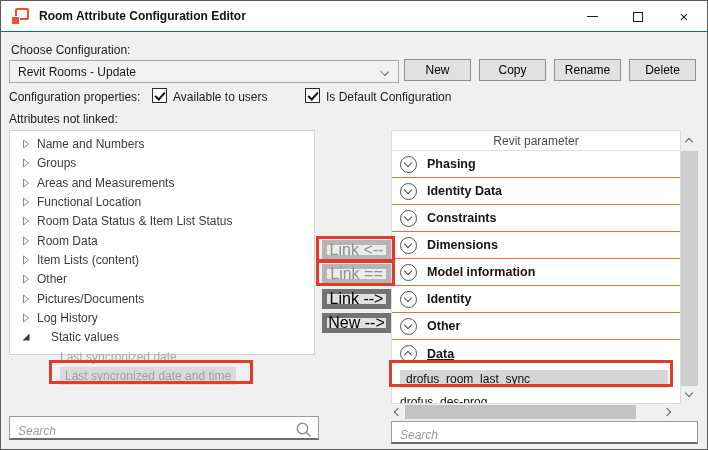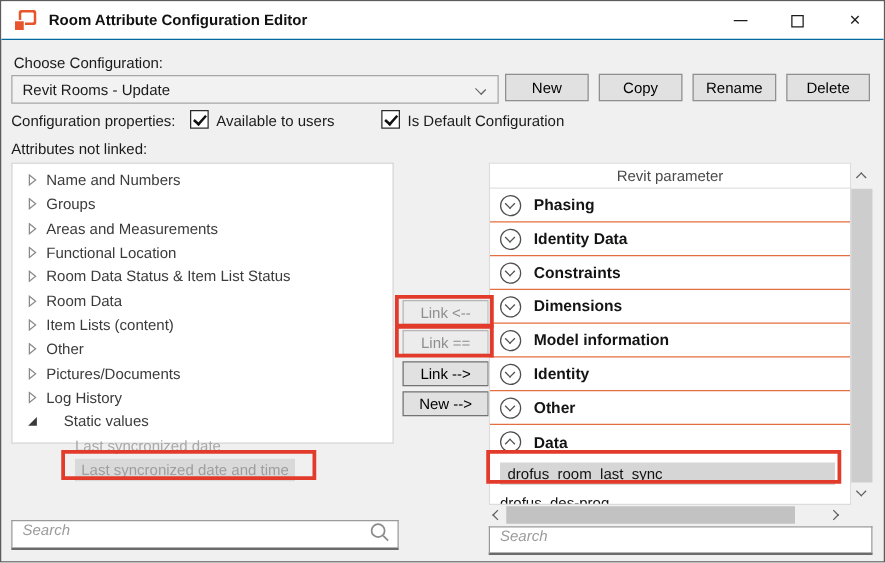--- a/index.html
+++ b/index.html
@@ -43,39 +43,39 @@
   
   .tree-panel { position:absolute; left:8px; top:129px; width:306px; height:225px;
     background:#fff; border:1px solid #d2d2d2; }
   .trow { position:absolute; left:0; width:100%; height:19px; display:flex;
     align-items:center; color:#3b3b3b; }
   .trow .exp { margin-left:12px; margin-right:7px; flex:0 0 auto; }
   .trow.child { padding-left:50px; color:#a8a8a8; }
   .trow.child .sel-bg { background:#d9d9d9; color:#9e9e9e; padding:2px 5px; }
   
   .searchbox { position:absolute; background:#fff; border:1px solid #9a9a9a;
-    border-bottom:2px solid #6b6b6b; display:flex; align-items:flex-start; }
+    border-bottom:2px solid #6b6b6b; display:flex; align-items:flex-end; }
   .searchbox input { border:none; outline:none; background:transparent; flex:1;
     font-family:"Liberation Sans", sans-serif; font-size:12px; padding:0 8px; color:#333; }
   .searchbox input::placeholder { font-style:italic; color:#9b9b9b; opacity:1; }
   .search-icon { margin-right:6px; flex:0 0 auto; }
   
   .mbtn { position:absolute; left:321px; width:69px; height:20px; background:#e1e1e1;
-    border:1px solid #737373; display:flex; align-items:center; justify-content:center;
-    font-size:12px; color:#000; }
+    border:5px solid #737373; display:flex; align-items:center; justify-content:center;
+    font-size:16px; color:#000; }
   .mbtn.disabled { color:#8f8f8f; background:#ececec; border-color:#b5b5b5; }
   
   .rpanel { position:absolute; left:390px; top:129px; width:290px; height:274px;
     background:#fff; border:1px solid #dcdcdc; overflow:hidden; }
   .rheader { height:20px; display:flex; align-items:center; justify-content:center;
     color:#4a4a4a; border-bottom:1px solid #e1e1e1; }
   .grow { height:27px; display:flex; align-items:center; padding-left:8px; gap:10px;
     border-bottom:1px solid #e4703f; }
   .grow b { font-size:12.5px; color:#141414; }
-  .grow.noline { border-bottom:none; }
+  .grow.noline { border-bottom:none;text-decoration:underline; }
   .circ { width:17px; height:17px; border:1.4px solid #4f4f4f; border-radius:50%;
     position:relative; flex:0 0 auto; }
   .circ::after { content:""; position:absolute; left:4.2px; width:5px; height:5px;
     border-right:1.5px solid #4f4f4f; border-bottom:1.5px solid #4f4f4f; }
   .circ.down::after { top:3.2px; transform:rotate(45deg); }
   .circ.up::after { top:6.2px; transform:rotate(-135deg); }
   .pitem { height:23px; display:flex; align-items:center; padding-left:8px; color:#111; }
   .pitem .sel-bg { background:#d6d6d6; padding:2px 6px; width:268px; }
   
   .vscroll { position:absolute; left:680px; top:130px; width:17px; height:273px; background:#f0f0f0; }

